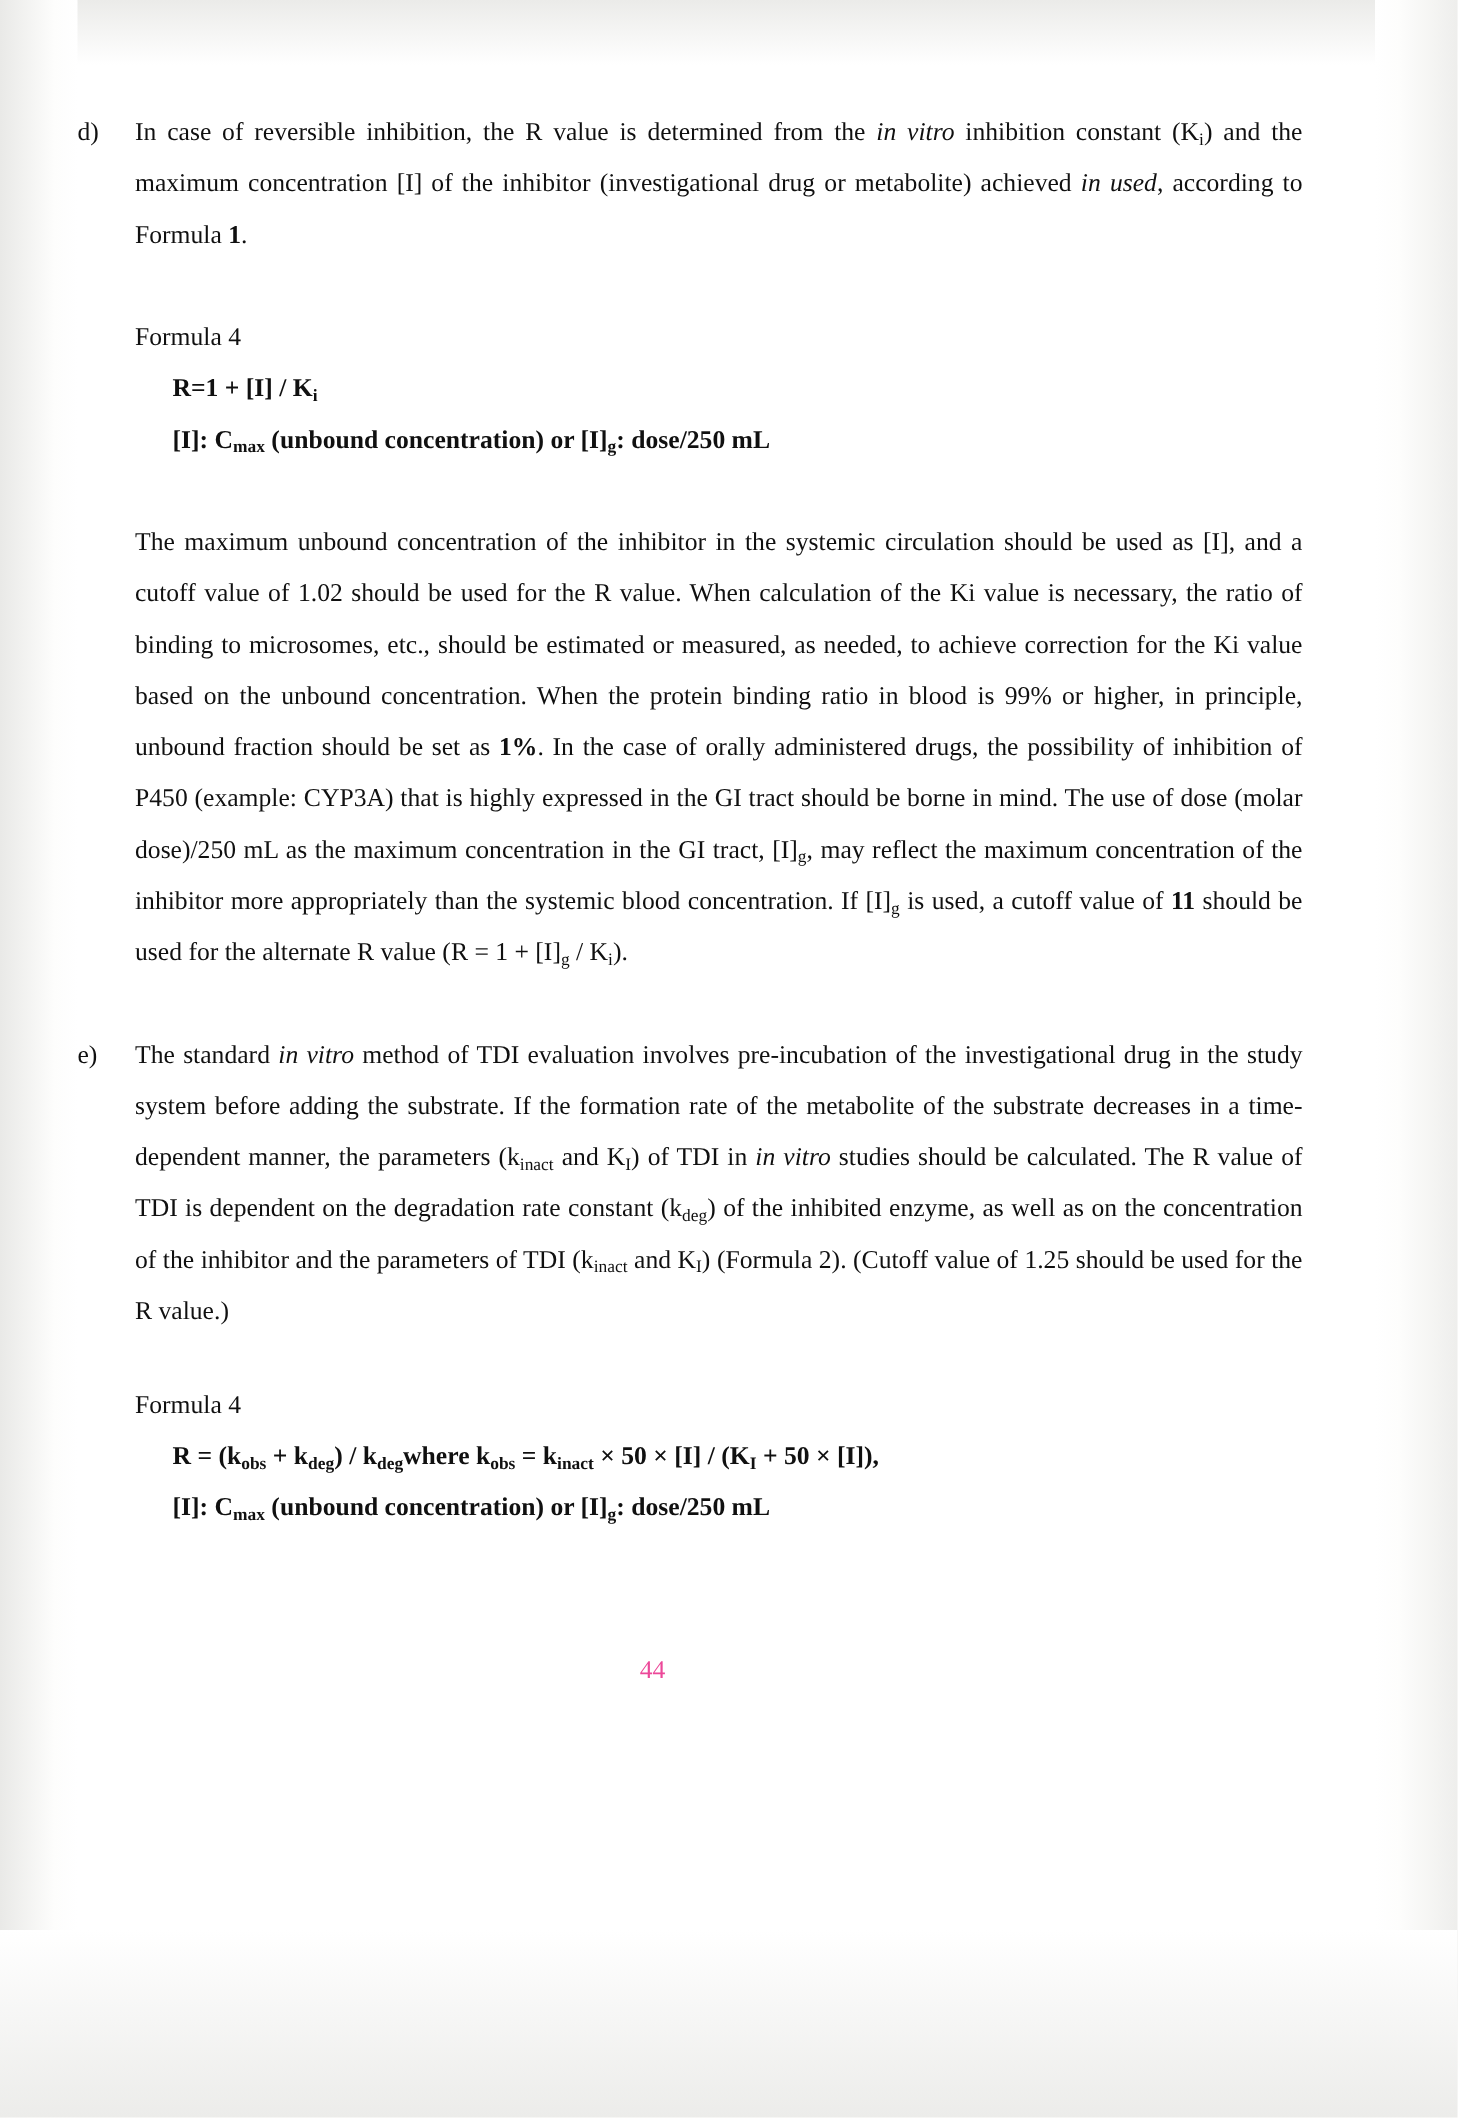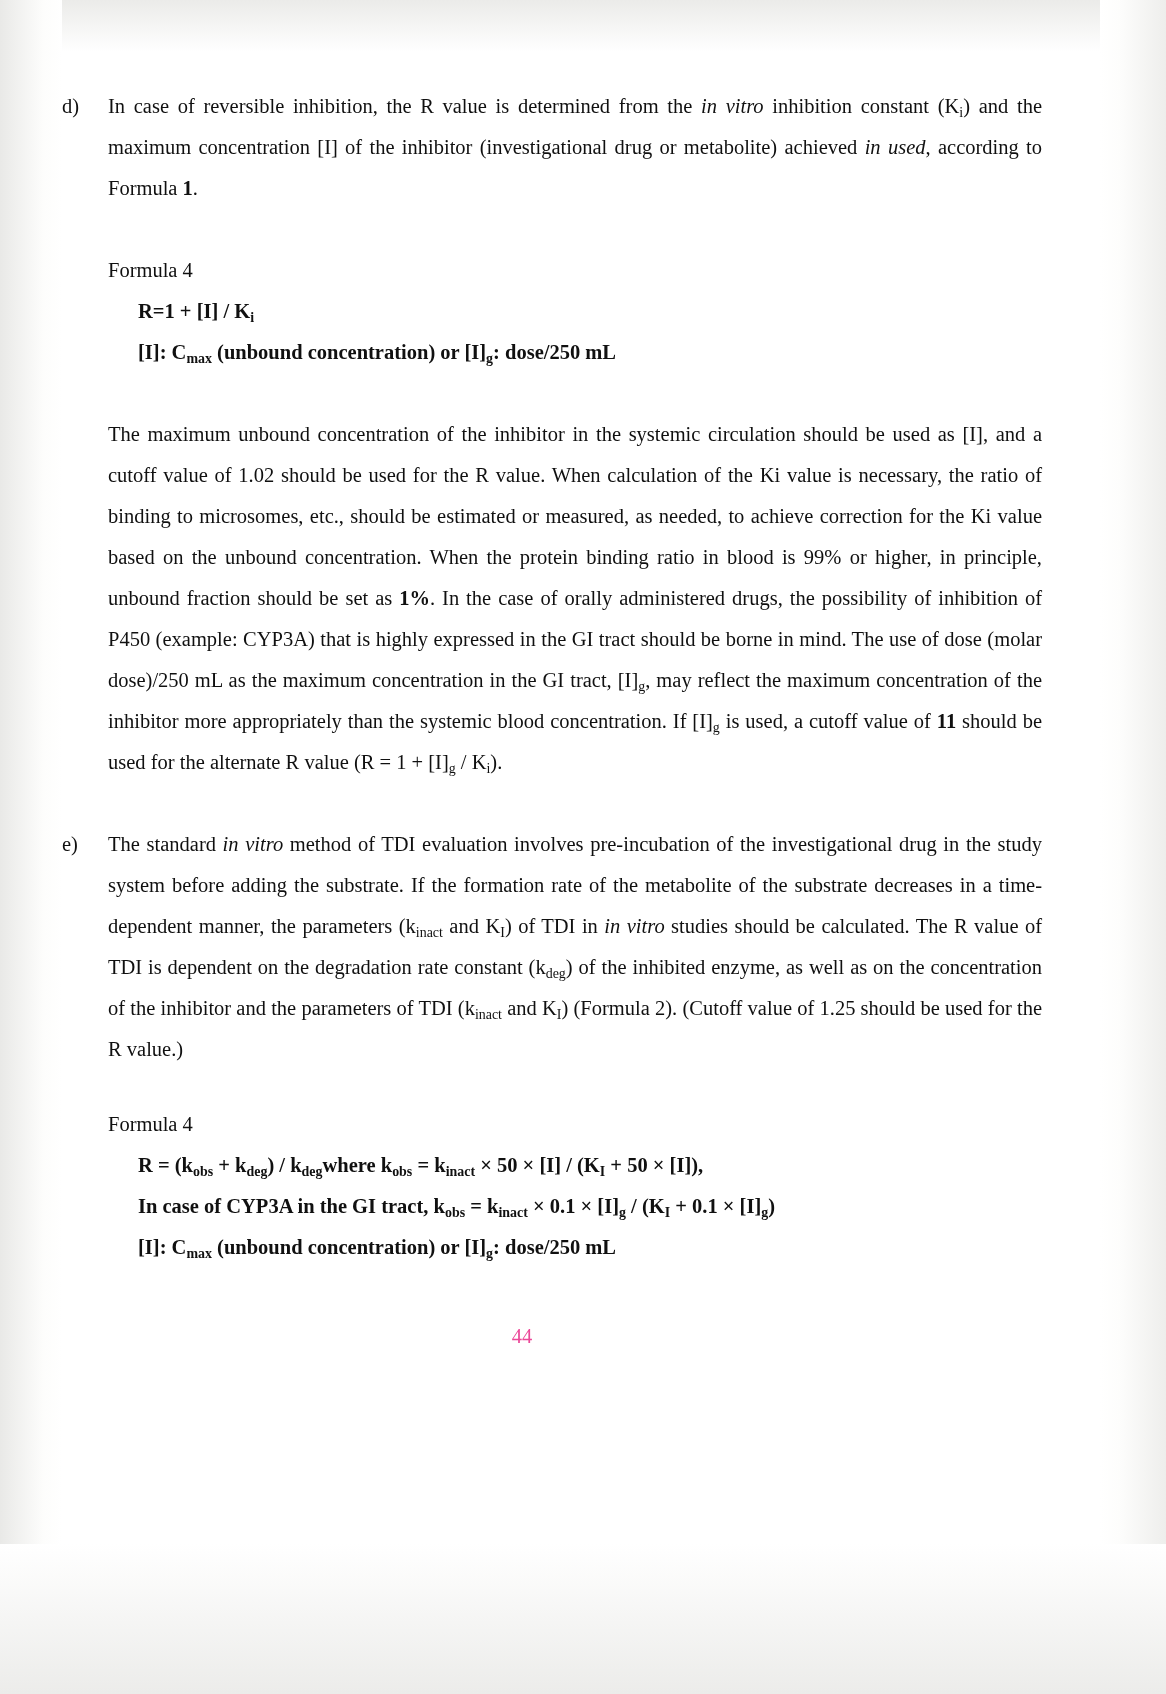--- a/index.html
+++ b/index.html
@@ -154,21 +154,20 @@
       <div class="item-body">
         <p class="para">The standard <i>in vitro</i> method of TDI evaluation involves pre-incubation of the investigational drug in the study system before adding the substrate. If the formation rate of the metabolite of the substrate decreases in a time-dependent manner, the parameters (k<sub>inact</sub> and K<sub>I</sub>) of TDI in <i>in vitro</i> studies should be calculated. The R value of TDI is dependent on the degradation rate constant (k<sub>deg</sub>) of the inhibited enzyme, as well as on the concentration of the inhibitor and the parameters of TDI (k<sub>inact</sub> and K<sub>I</sub>) (Formula 2). (Cutoff value of 1.25 should be used for the R value.)</p>
       </div>
     </div>
 
     <div class="spacer-md"></div>
 
     <div class="block-indent">
       <p class="formula-title">Formula 4</p>
       <p class="formula-line">R = (k<sub>obs</sub> + k<sub>deg</sub>) / k<sub>deg</sub>where k<sub>obs</sub> = k<sub>inact</sub> × 50 × [I] / (K<sub>I</sub> + 50 × [I]),</p>
-      <p class="formula-line">In case of CYP3A in the GI tract, k<sub>obs</sub> = k<sub>inact</sub> × 0.1 × [I]<sub>g</sub> / (K<sub>I</sub> + 0.1 × [I]<sub>g</sub>)</p>
       <p class="formula-line">[I]: C<sub>max</sub> (unbound concentration) or [I]<sub>g</sub>: dose/250 mL</p>
     </div>
 
   </div>
 
   <div class="page-number">44</div>
 
 </div>
 
 </body></html>

